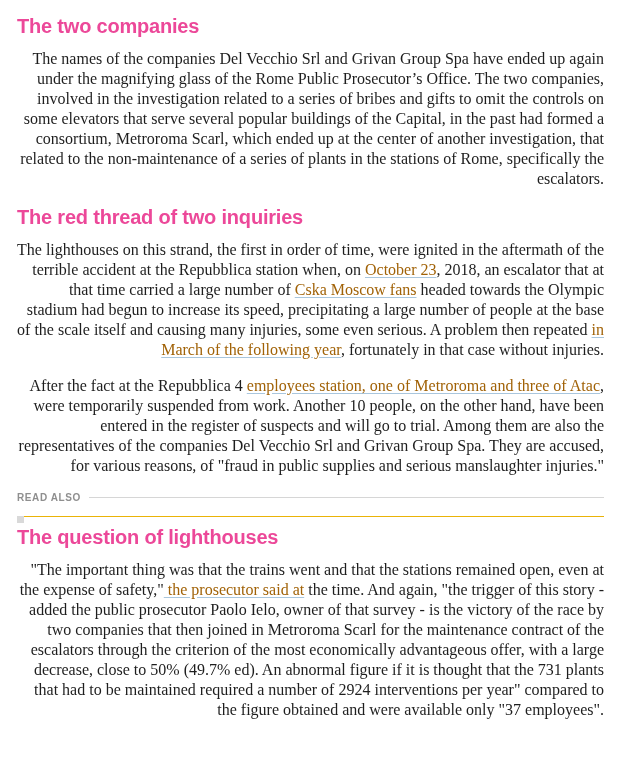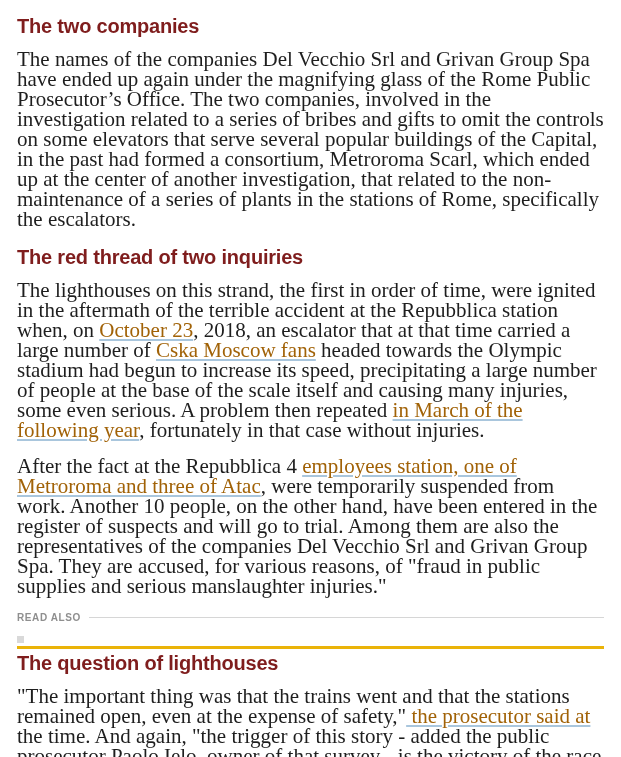--- a/index.html
+++ b/index.html
@@ -14,42 +14,43 @@
   .page {
     width: 621px;
     padding: 14px 17px 10px 17px;
   }
   h2.section-heading {
     font-family: "Liberation Sans", sans-serif;
     font-weight: 700;
     font-size: 20px;
     line-height: 24px;
     letter-spacing: -0.2px;
-    color: #7f1d1d;
+    color: #ec4899;
     margin: 0 0 11px 0;
   }
   section.article-section { margin-top: 0; }
   section.article-section + section.article-section { margin-top: 11px; }
   p.body-paragraph {
-    font-size: 21px;
+    font-size: 16px;
     line-height: 20px;
     color: #1e1e1e;
     margin: 0 0 16px 0;
+    text-align: right;
   }
   p.body-paragraph a.inline-link {
     color: #a16207;
     text-decoration: underline;
     text-decoration-color: #a9c6dd;
     text-underline-offset: 2px;
     cursor: pointer;
   }
   .read-also {
-    margin: 0 0 2px 0;
-    padding-bottom: 14px;
-    border-bottom: 3px solid #eab308;
+    margin: 0 0 8px 0;
+    padding-bottom: 4px;
+    border-bottom: 1px solid #eab308;
   }
   .ra-header {
     display: flex;
     align-items: center;
     gap: 8px;
     margin-bottom: 9px;
   }
   .ra-label {
     font-family: "Liberation Sans", sans-serif;
     font-weight: 700;

